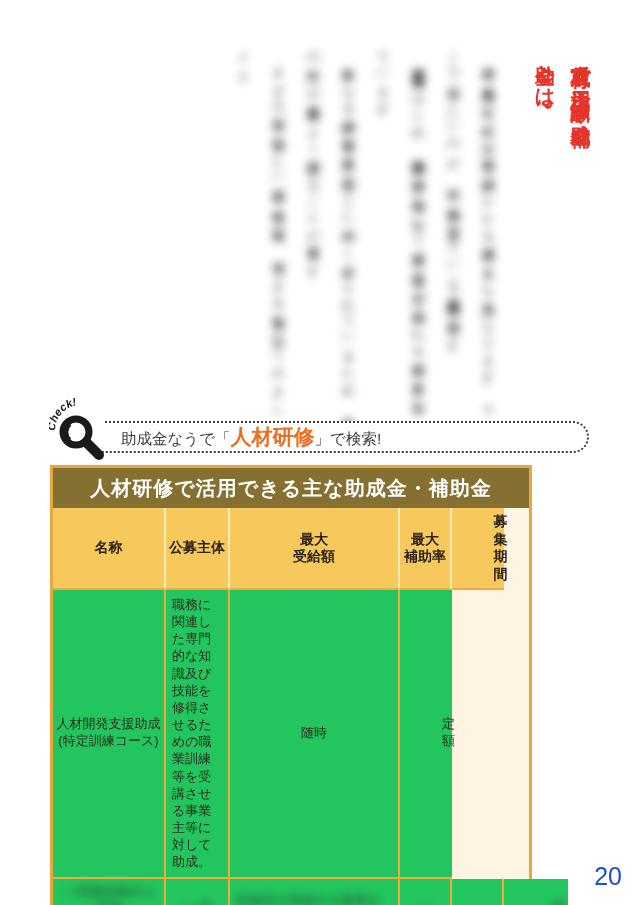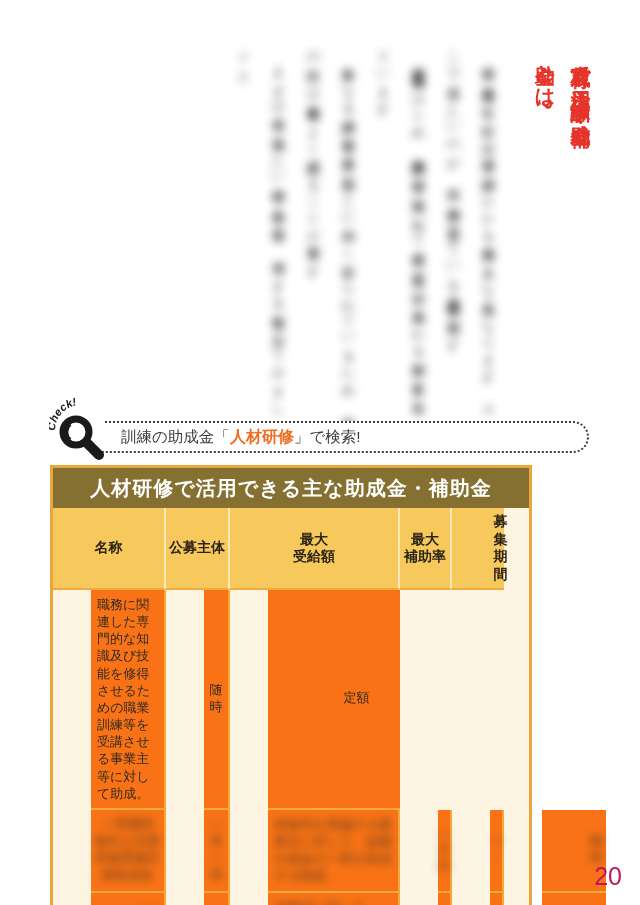--- a/index.html
+++ b/index.html
@@ -25,21 +25,21 @@
 
   
   .callout{
     position:absolute;left:57px;top:421px;width:532px;height:32px;
     border:2px dotted #3c3c3c;border-radius:18px;box-sizing:border-box;
     background:#ffffff;
   }
   .callout-text{
     margin-left:62px;line-height:28px;font-size:15.5px;color:#3d3d3d;
   }
-  .callout-text .hl{font-weight:bold;font-size:16px;}
+  .callout-text .hl{font-weight:bold;font-size:21px;}
   .mag-wrap{position:absolute;left:-10px;top:-26px;width:66px;height:66px;}
 
   
   .grant-table{
     position:absolute;left:50px;top:465px;width:482px;
     border:3px solid #e9a63c;box-sizing:border-box;border-bottom-width:4px;
     background:#fdf4e2;
   }
   .t-title{
     background:#857031;color:#ffffff;font-weight:bold;font-size:20px;
@@ -52,34 +52,34 @@
     border-right:2px solid #f3a93e;border-bottom:2px solid #f3a93e;
     white-space:pre-line;line-height:1.3;
   }
   .cell:last-child{border-right:none;padding-left:48px;}
   .t-header .cell{
     background:#f7c95c;font-weight:bold;font-size:14px;color:#2b2416;
     border-right:2px solid #fce8b8;border-bottom:2px solid #f3a93e;
     min-height:44px;line-height:1.25;
   }
   .t-header .cell:last-child{border-right:none;}
-  .row.data .cell{background:#f97316;min-height:62px;margin-left:38px;}
+  .row.data .cell{background:#22c55e;min-height:62px;}
   .row.data .cell.desc{
     text-align:left;justify-content:flex-start;padding:6px 6px;line-height:1.32;
   }
   .row.r0 .cell{min-height:98px;}
   .row.r1 .cell{min-height:63px;}
   .row.r2 .cell{min-height:67px;}
   .row.r3 .cell{min-height:58px;border-bottom:none;}
   .row.blur .cell-inner{filter:blur(4px);opacity:.8;}
   .cell-inner{white-space:pre-line;}
 
   
   .page-num{
-    position:absolute;right:18px;bottom:14px;font-size:25px;color:#be185d;
+    position:absolute;right:18px;bottom:14px;font-size:25px;color:#1d4ed8;
   }
 </style>
 </head>
 <body>
 
 <div class="page">
 
   <div class="body-text">
     <p>企業の人材育成に取り組む際、研修や訓練にかかる費用は大きな負担となります。そこで活用したいのが、国や自治体が用意している助成金・補助金の制度です。</p>
     <p>人材開発支援助成金をはじめ、職業訓練や研修の実施に対して経費や賃金の一部が助成される制度が数多く存在しています。</p>
@@ -101,38 +101,40 @@
         <circle cx="30" cy="36" r="27" fill="#ffffff"></circle>
         <text font-size="11" font-style="italic" font-weight="bold" fill="#1a1a1a">
           <textPath href="#chk-arc">Check!</textPath>
         </text>
         <circle cx="27" cy="35" r="13" fill="#ffffff" stroke="#1a1a1a" stroke-width="7"></circle>
         <path d="M21,27 A10.5,10.5 0 0 0 21,43" fill="none" stroke="#1a1a1a" stroke-width="4"></path>
         <line x1="38" y1="46" x2="50" y2="58" stroke="#1a1a1a" stroke-width="10" stroke-linecap="round"></line>
       </svg>
     </div>
     <div class="callout-text">
-      <span>訓練の助成金「</span><span class="hl" style="color: rgb(238, 108, 30);">人材研修</span><span>」で検索!</span>
+      <span>助成金なうで「</span><span class="hl" style="color: rgb(238, 108, 30);">人材研修</span><span>」で検索!</span>
     </div>
   </div>
 
   <div class="grant-table">
     <div class="t-title">人材研修で活用できる主な助成金・補助金</div>
 
     <div class="row t-header">
       <div class="cell">名称</div>
       <div class="cell">公募主体</div>
       <div class="cell">最大
 受給額</div>
       <div class="cell">最大
 補助率</div>
       <div class="cell">募集期間</div>
     </div>
 
     <div class="row data r0">
+      <div class="cell"><span class="cell-inner">人材開発支援助成
+(特定訓練コース)</span></div>
       <div class="cell desc"><span class="cell-inner">職務に関連した専門的な知識及び技能を修得させるための職業訓練等を受講させる事業主等に対して助成。</span></div>
       <div class="cell"><span class="cell-inner">随時</span></div>
       <div class="cell"><span class="cell-inner">定額</span></div>
     </div>
 
     <div class="row data blur r1">
       <div class="cell"><span class="cell-inner">○○関連技能向上支援
 研修実施支援助成金</span></div>
       <div class="cell"><span class="cell-inner">○○省
 ○○局</span></div>

